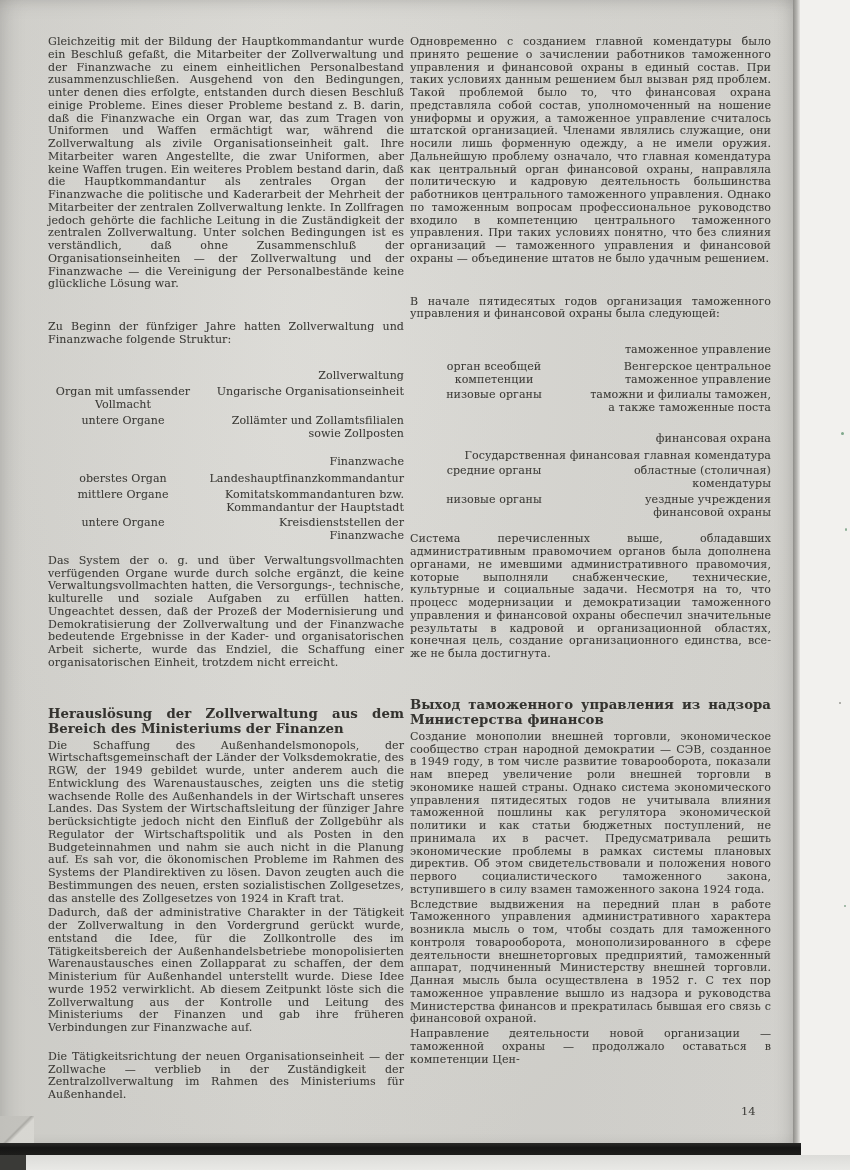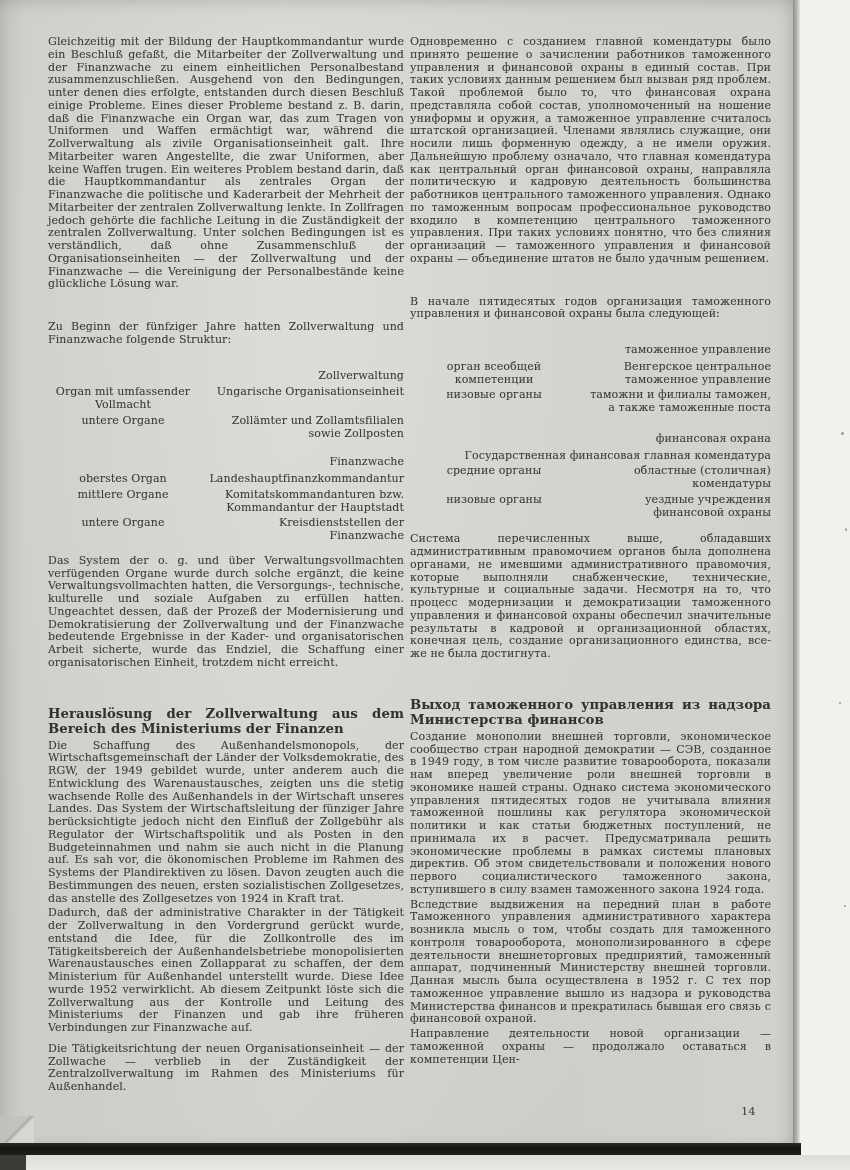--- a/index.html
+++ b/index.html
@@ -144,21 +144,21 @@
   </div>
 
   <p style="margin-top:12px;">Das System der o. g. und über Verwaltungsvollmachten verfügenden Organe wurde durch solche ergänzt, die keine Verwaltungsvollmachten hatten, die Versorgungs-, technische, kulturelle und soziale Aufgaben zu erfüllen hatten. Ungeachtet dessen, daß der Prozeß der Modernisierung und Demokratisierung der Zollverwaltung und der Finanzwache bedeutende Ergebnisse in der Kader- und organisatorischen Arbeit sicherte, wurde das Endziel, die Schaffung einer organisatorischen Einheit, trotzdem nicht erreicht.</p>
 
   <h2 class="section-heading">Herauslösung der Zollverwaltung aus dem Bereich des Ministeriums der Finanzen</h2>
 
   <p>Die Schaffung des Außenhandelsmonopols, der Wirtschaftsgemeinschaft der Länder der Volksdemokratie, des RGW, der 1949 gebildet wurde, unter anderem auch die Entwicklung des Warenaustausches, zeigten uns die stetig wachsende Rolle des Außenhandels in der Wirtschaft unseres Landes. Das System der Wirtschaftsleitung der fünziger Jahre berücksichtigte jedoch nicht den Einfluß der Zollgebühr als Regulator der Wirtschaftspolitik und als Posten in den Budgeteinnahmen und nahm sie auch nicht in die Planung auf. Es sah vor, die ökonomischen Probleme im Rahmen des Systems der Plandirektiven zu lösen. Davon zeugten auch die Bestimmungen des neuen, ersten sozialistischen Zollgesetzes, das anstelle des Zollgesetzes von 1924 in Kraft trat.</p>
 
   <p style="margin-top:2px;">Dadurch, daß der administrative Charakter in der Tätigkeit der Zollverwaltung in den Vordergrund gerückt wurde, entstand die Idee, für die Zollkontrolle des im Tätigkeitsbereich der Außenhandelsbetriebe monopolisierten Warenaustausches einen Zollapparat zu schaffen, der dem Ministerium für Außenhandel unterstellt wurde. Diese Idee wurde 1952 verwirklicht. Ab diesem Zeitpunkt löste sich die Zollverwaltung aus der Kontrolle und Leitung des Ministeriums der Finanzen und gab ihre früheren Verbindungen zur Finanzwache auf.</p>
 
-  <p style="margin-top:8px;">Die Tätigkeitsrichtung der neuen Organisationseinheit — der Zollwache — verblieb in der Zuständigkeit der Zentralzollverwaltung im Rahmen des Ministeriums für Außenhandel.</p>
+  <p style="margin-top:16px;">Die Tätigkeitsrichtung der neuen Organisationseinheit — der Zollwache — verblieb in der Zuständigkeit der Zentralzollverwaltung im Rahmen des Ministeriums für Außenhandel.</p>
 
 </div>
 
 <div class="col col-right" lang="ru">
 
   <p>Одновременно с созданием главной комендатуры было принято решение о зачислении работников таможенного управления и финансовой охраны в единый состав. При таких условиях данным решением был вызван ряд проблем. Такой проблемой было то, что финансовая охрана представляла собой состав, уполномоченный на ношение униформы и оружия, а таможенное управление считалось штатской организацией. Членами являлись служащие, они носили лишь форменную одежду, а не имели оружия. Дальнейшую проблему означало, что главная комендатура как центральный орган финансовой охраны, направляла политическую и кадровую деятельность большинства работников центрального таможенного управления. Однако по таможенным вопросам профессиональное руководство входило в компетенцию центрального таможенного управления. При таких условиях понятно, что без слияния организаций — таможенного управления и финансовой охраны — объединение штатов не было удачным решением.</p>
 
   <p class="gap-lg" style="margin-top:17px;">В начале пятидесятых годов организация таможенного управления и финансовой охраны была следующей:</p>
 
   <div>

